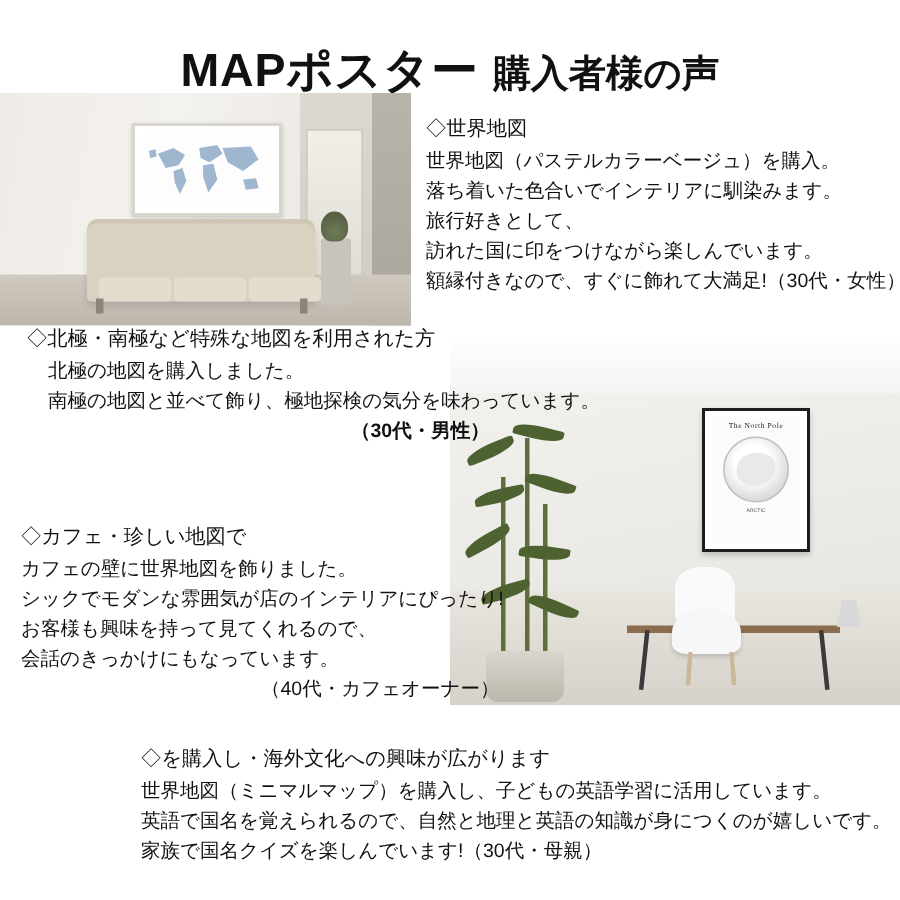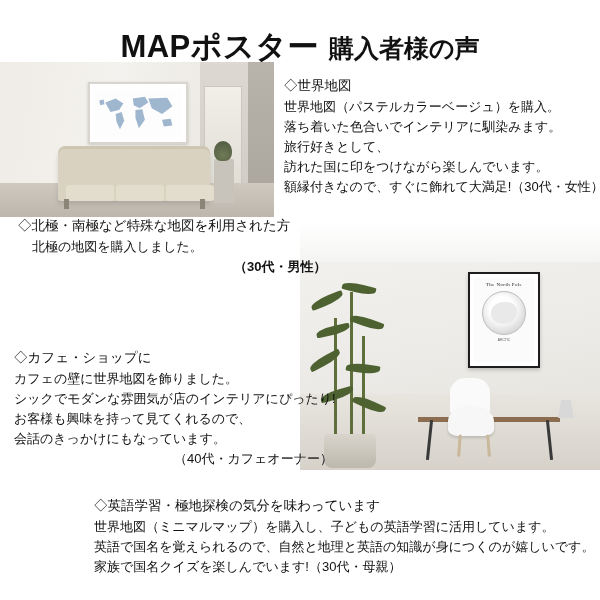--- a/index.html
+++ b/index.html
@@ -365,32 +365,33 @@
     <div class="line">世界地図（パステルカラーベージュ）を購入。</div>
     <div class="line">落ち着いた色合いでインテリアに馴染みます。</div>
     <div class="line">旅行好きとして、</div>
     <div class="line">訪れた国に印をつけながら楽しんでいます。</div>
     <div class="line">額縁付きなので、すぐに飾れて大満足!（30代・女性）</div>
   </div>
 
   <div class="txt block-polar">
     <div class="head">◇北極・南極など特殊な地図を利用された方</div>
     <div class="line indent">北極の地図を購入しました。</div>
+    <div class="line indent">南極の地図と並べて飾り、極地探検の気分を味わっています。</div>
     <div class="sig sig-right-polar">（30代・男性）</div>
   </div>
 
   <div class="txt block-cafe">
-    <div class="head">◇カフェ・ショップに</div>
+    <div class="head">◇カフェ・珍しい地図で</div>
     <div class="line">カフェの壁に世界地図を飾りました。</div>
     <div class="line">シックでモダンな雰囲気が店のインテリアにぴったり!</div>
     <div class="line">お客様も興味を持って見てくれるので、</div>
     <div class="line">会話のきっかけにもなっています。</div>
     <div class="sig sig-right-cafe">（40代・カフェオーナー）</div>
   </div>
 
   <div class="txt block-eng">
-    <div class="head">◇英語学習・極地探検の気分を味わっています</div>
+    <div class="head">◇を購入し・海外文化への興味が広がります</div>
     <div class="line">世界地図（ミニマルマップ）を購入し、子どもの英語学習に活用しています。</div>
     <div class="line">英語で国名を覚えられるので、自然と地理と英語の知識が身につくのが嬉しいです。</div>
     <div class="line">家族で国名クイズを楽しんでいます!（30代・母親）</div>
   </div>
 
 </div>
 
 </body></html>

